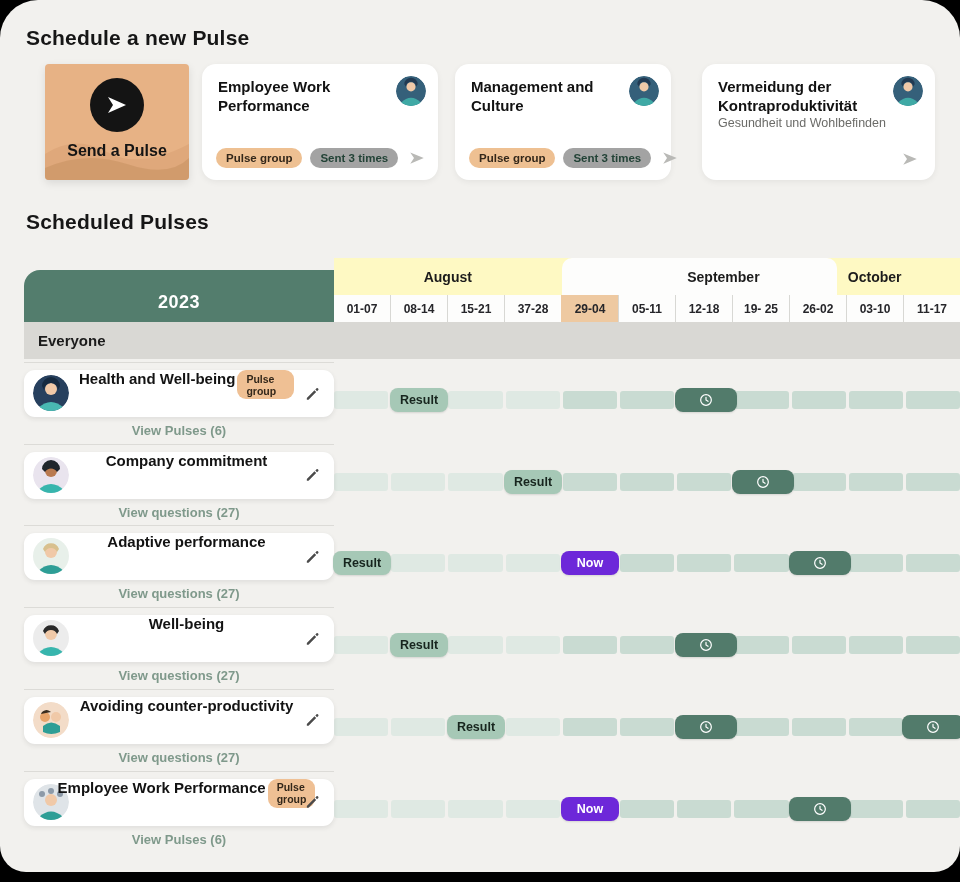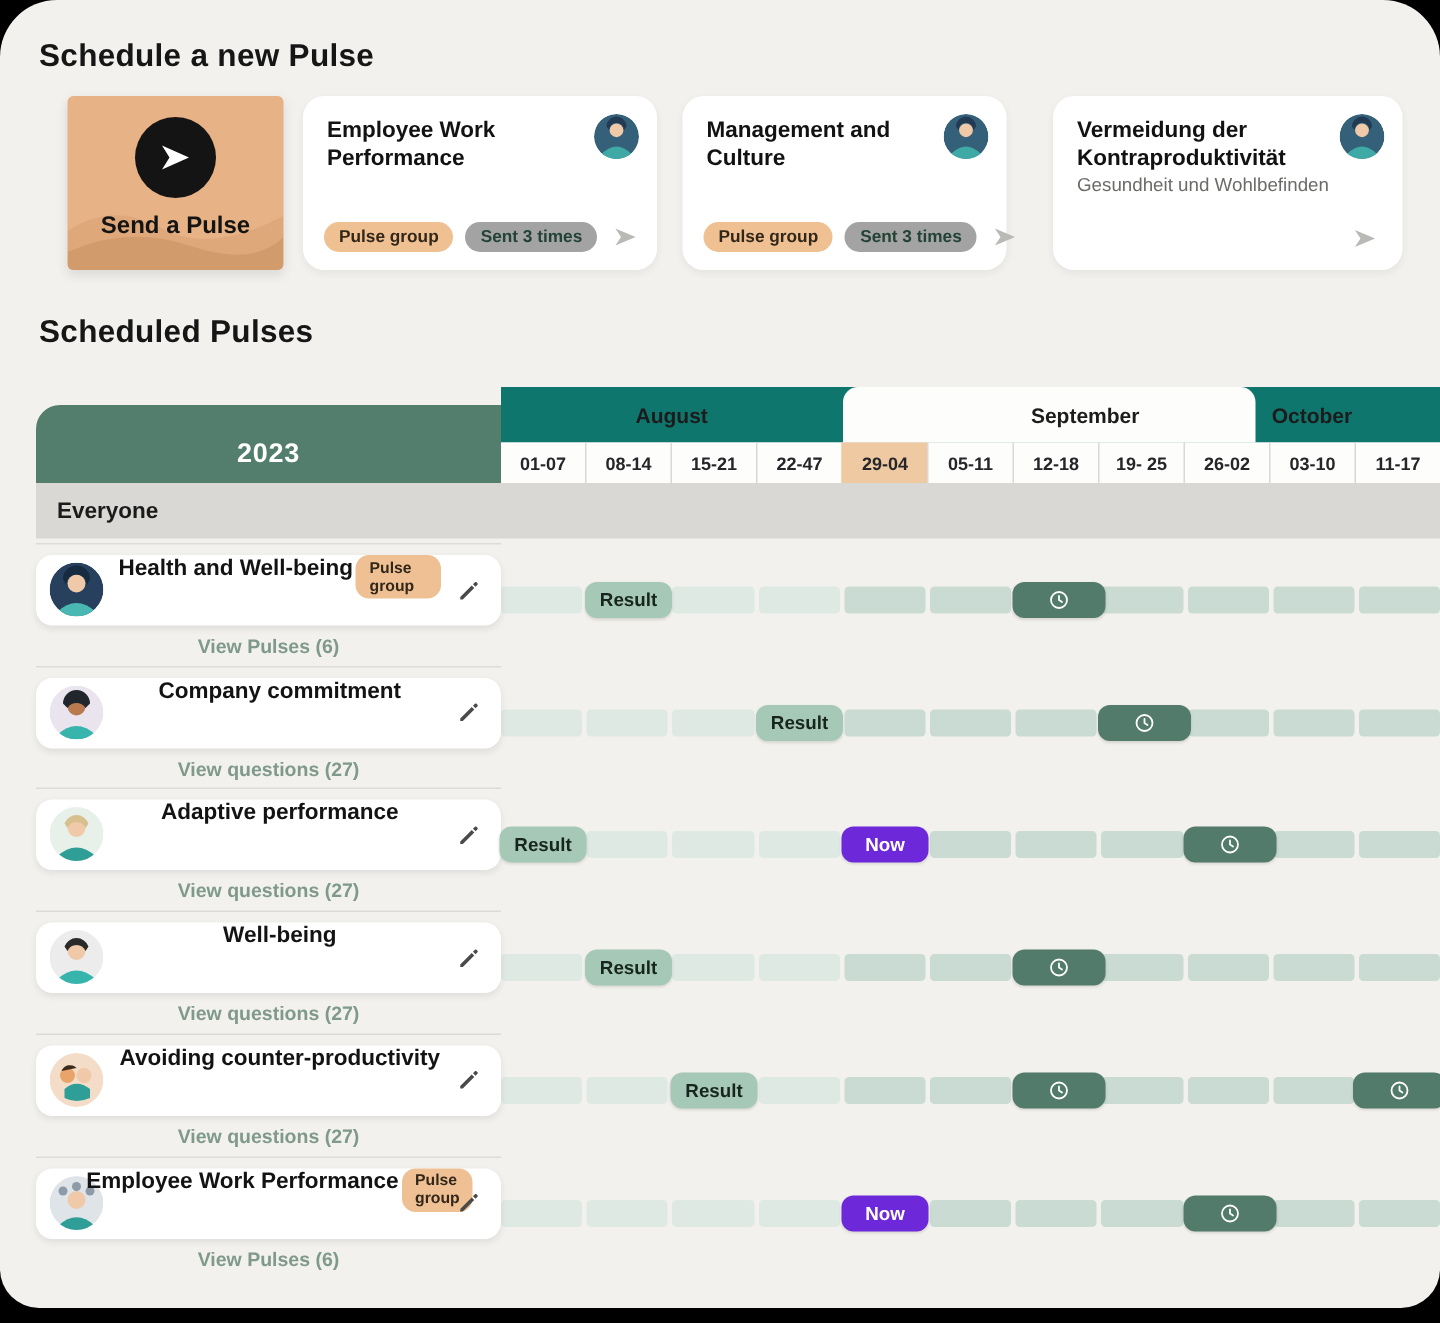--- a/index.html
+++ b/index.html
@@ -56,21 +56,21 @@
   .badge.sage{background:#a3a3a3;color:#234337;}
   .pc-arrow{margin-left:auto;display:flex;align-items:center;}
 
   
   .board{position:absolute;left:24px;top:258px;width:936px;height:614px;}
   .year-block{
     position:absolute;left:0;top:0;width:310px;height:64px;background:#537d6d;
     border-radius:16px 0 0 0;display:flex;align-items:center;justify-content:center;
     color:#fff;font-size:18px;font-weight:800;letter-spacing:.5px;margin-top:12px;
   }
-  .months-row{position:absolute;left:310px;top:0;right:0;height:37px;background:#0f766e;}
+  .months-row{position:absolute;left:310px;top:0;right:0;height:37px;background:#fef9c3;}
   .month-cell{
     position:absolute;top:0;height:37px;display:flex;align-items:center;justify-content:center;
     font-size:14px;font-weight:800;color:#1c1c1c;
   }
   .month-aug{left:0;width:227.6px;}
   .month-sep{left:227.6px;width:227.7px;background:#fdfdfc;border-radius:10px 10px 0 0;padding-left:48px;}
   .month-oct{left:455.3px;right:0;}
   .weeks-row{position:absolute;left:310px;top:37px;right:0;height:27px;background:#fdfdfc;display:flex;}
   .week{
     flex:1;display:flex;align-items:center;justify-content:center;
@@ -215,21 +215,21 @@
     <div class="months-row">
       <div class="month-cell month-aug">August</div>
       <div class="month-cell month-sep">September</div>
       <div class="month-cell month-oct">October</div>
     </div>
 
     <div class="weeks-row">
       <span class="week">01-07</span>
       <span class="week">08-14</span>
       <span class="week">15-21</span>
-      <span class="week">22-47</span>
+      <span class="week">37-28</span>
       <span class="week current">29-04</span>
       <span class="week">05-11</span>
       <span class="week">12-18</span>
       <span class="week">19- 25</span>
       <span class="week">26-02</span>
       <span class="week">03-10</span>
       <span class="week">11-17</span>
     </div>
 
     <div class="group-band">Everyone</div>

